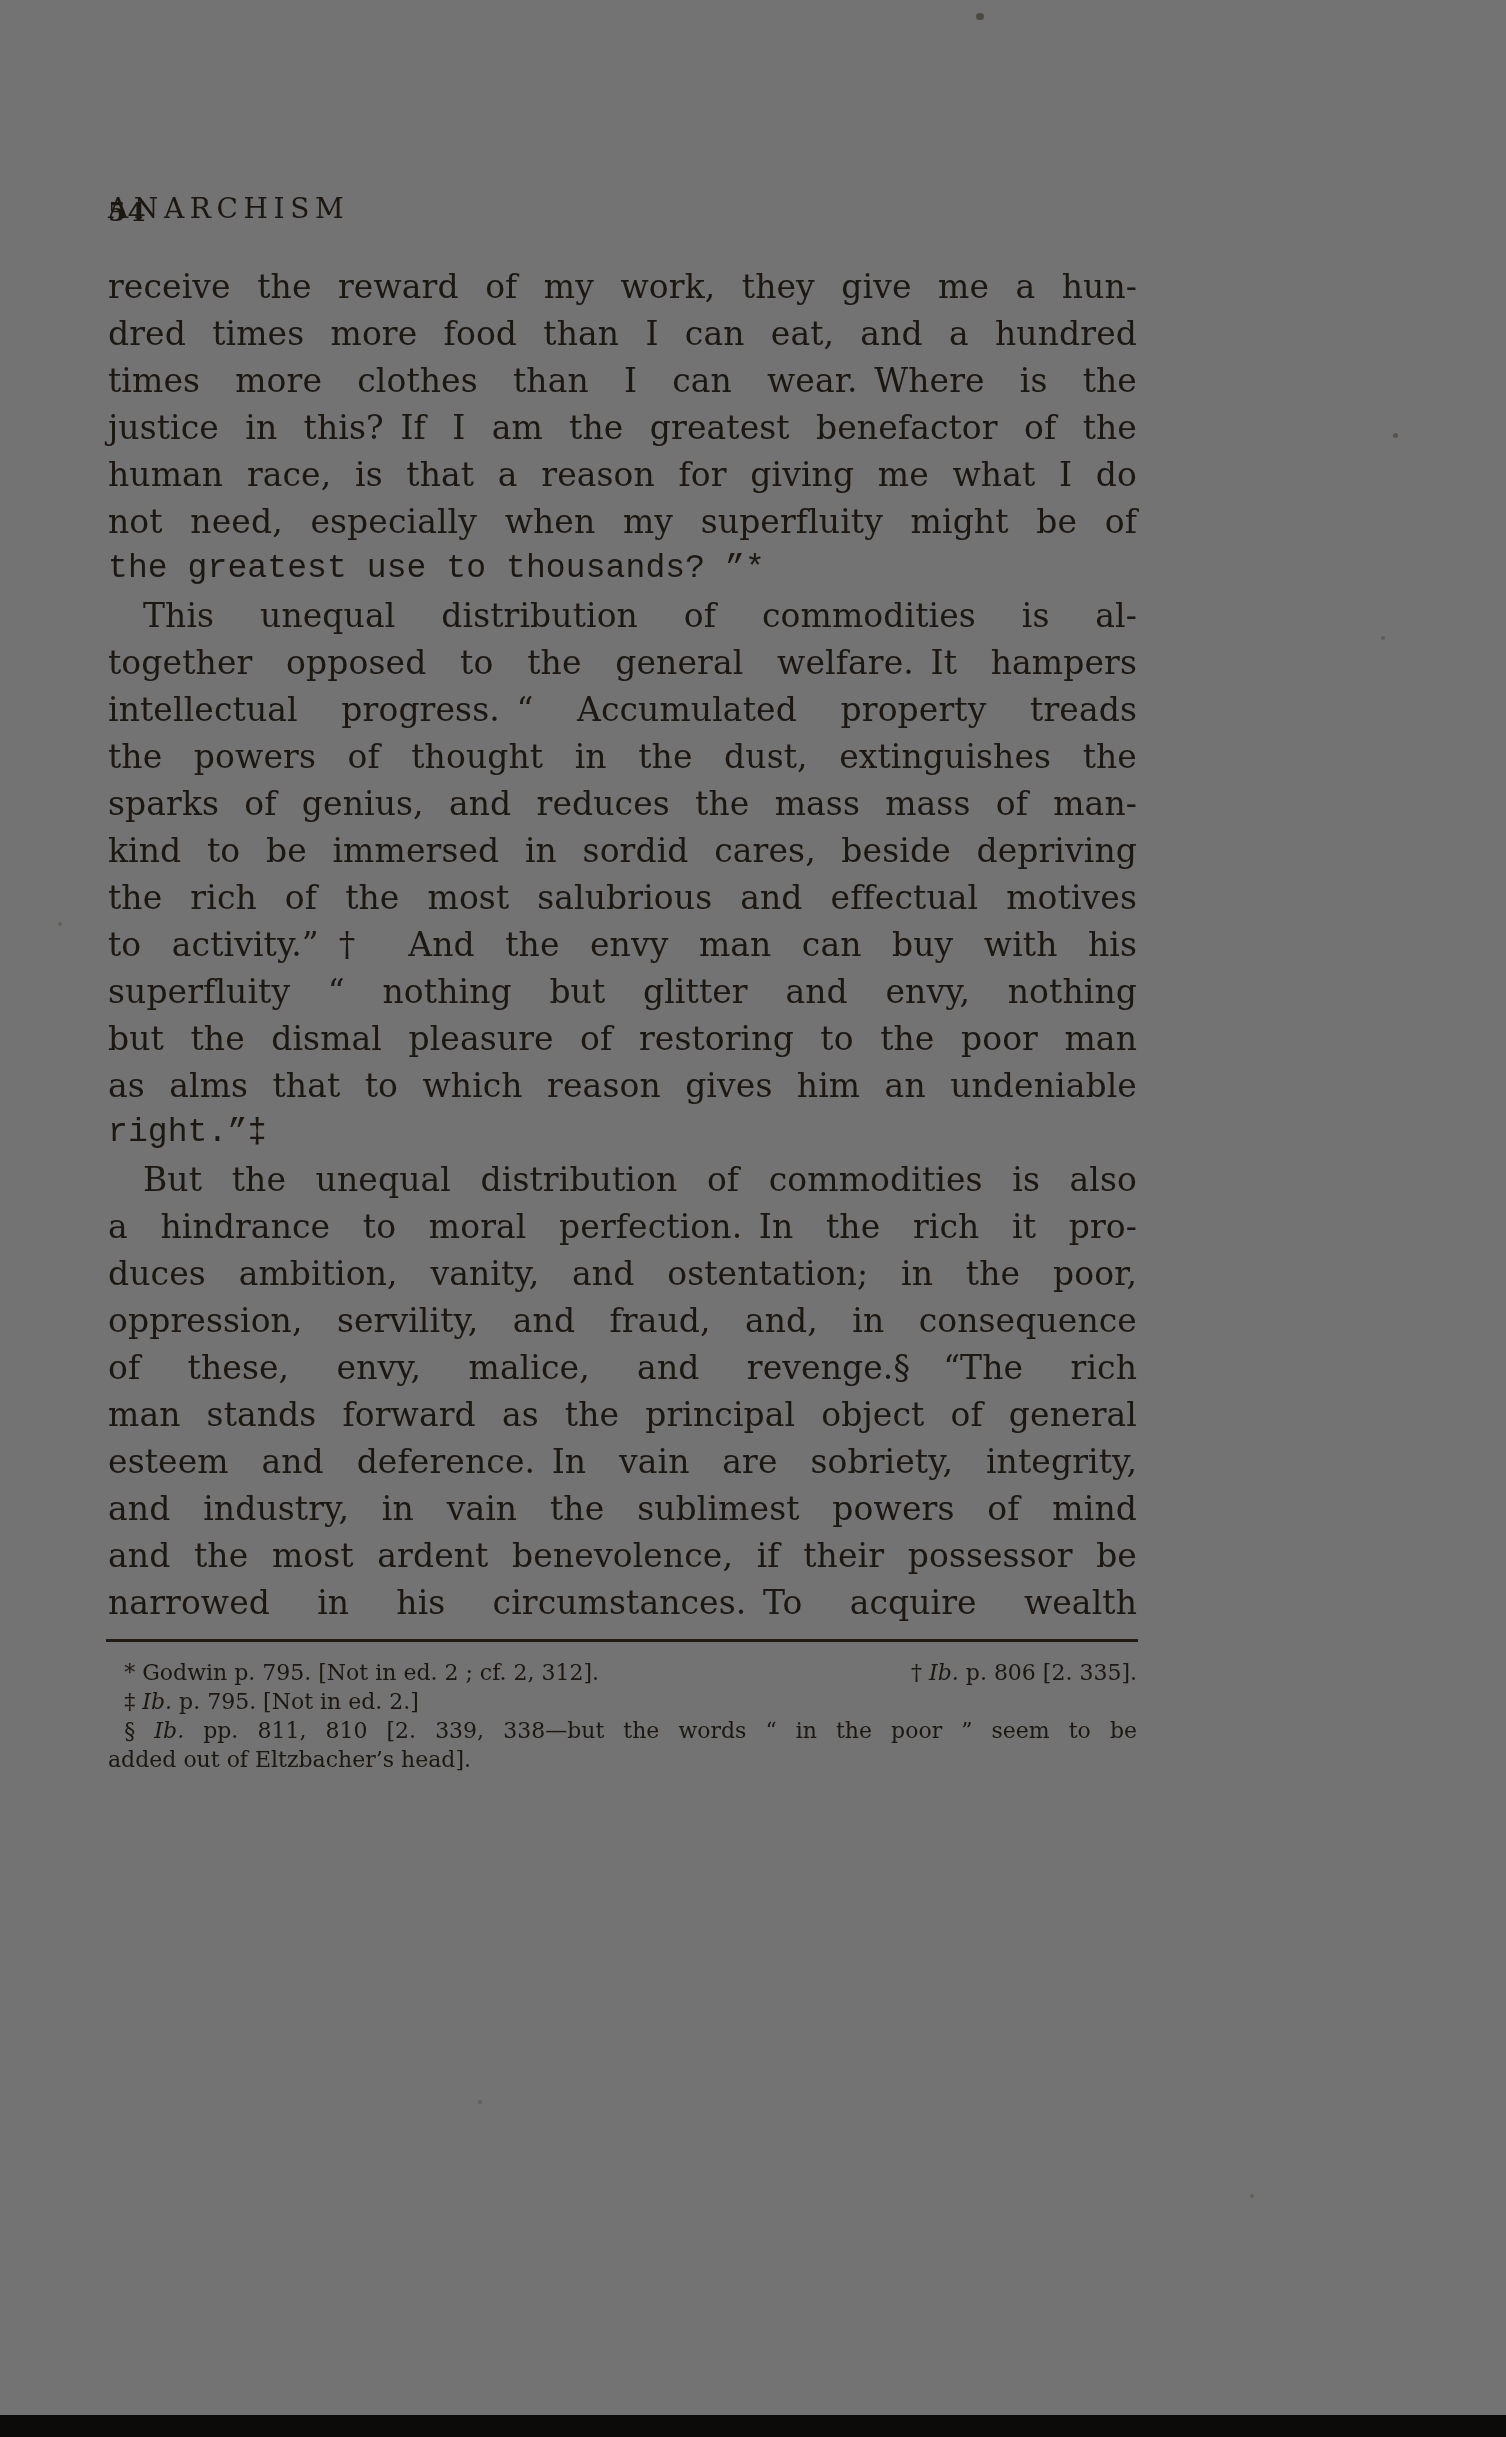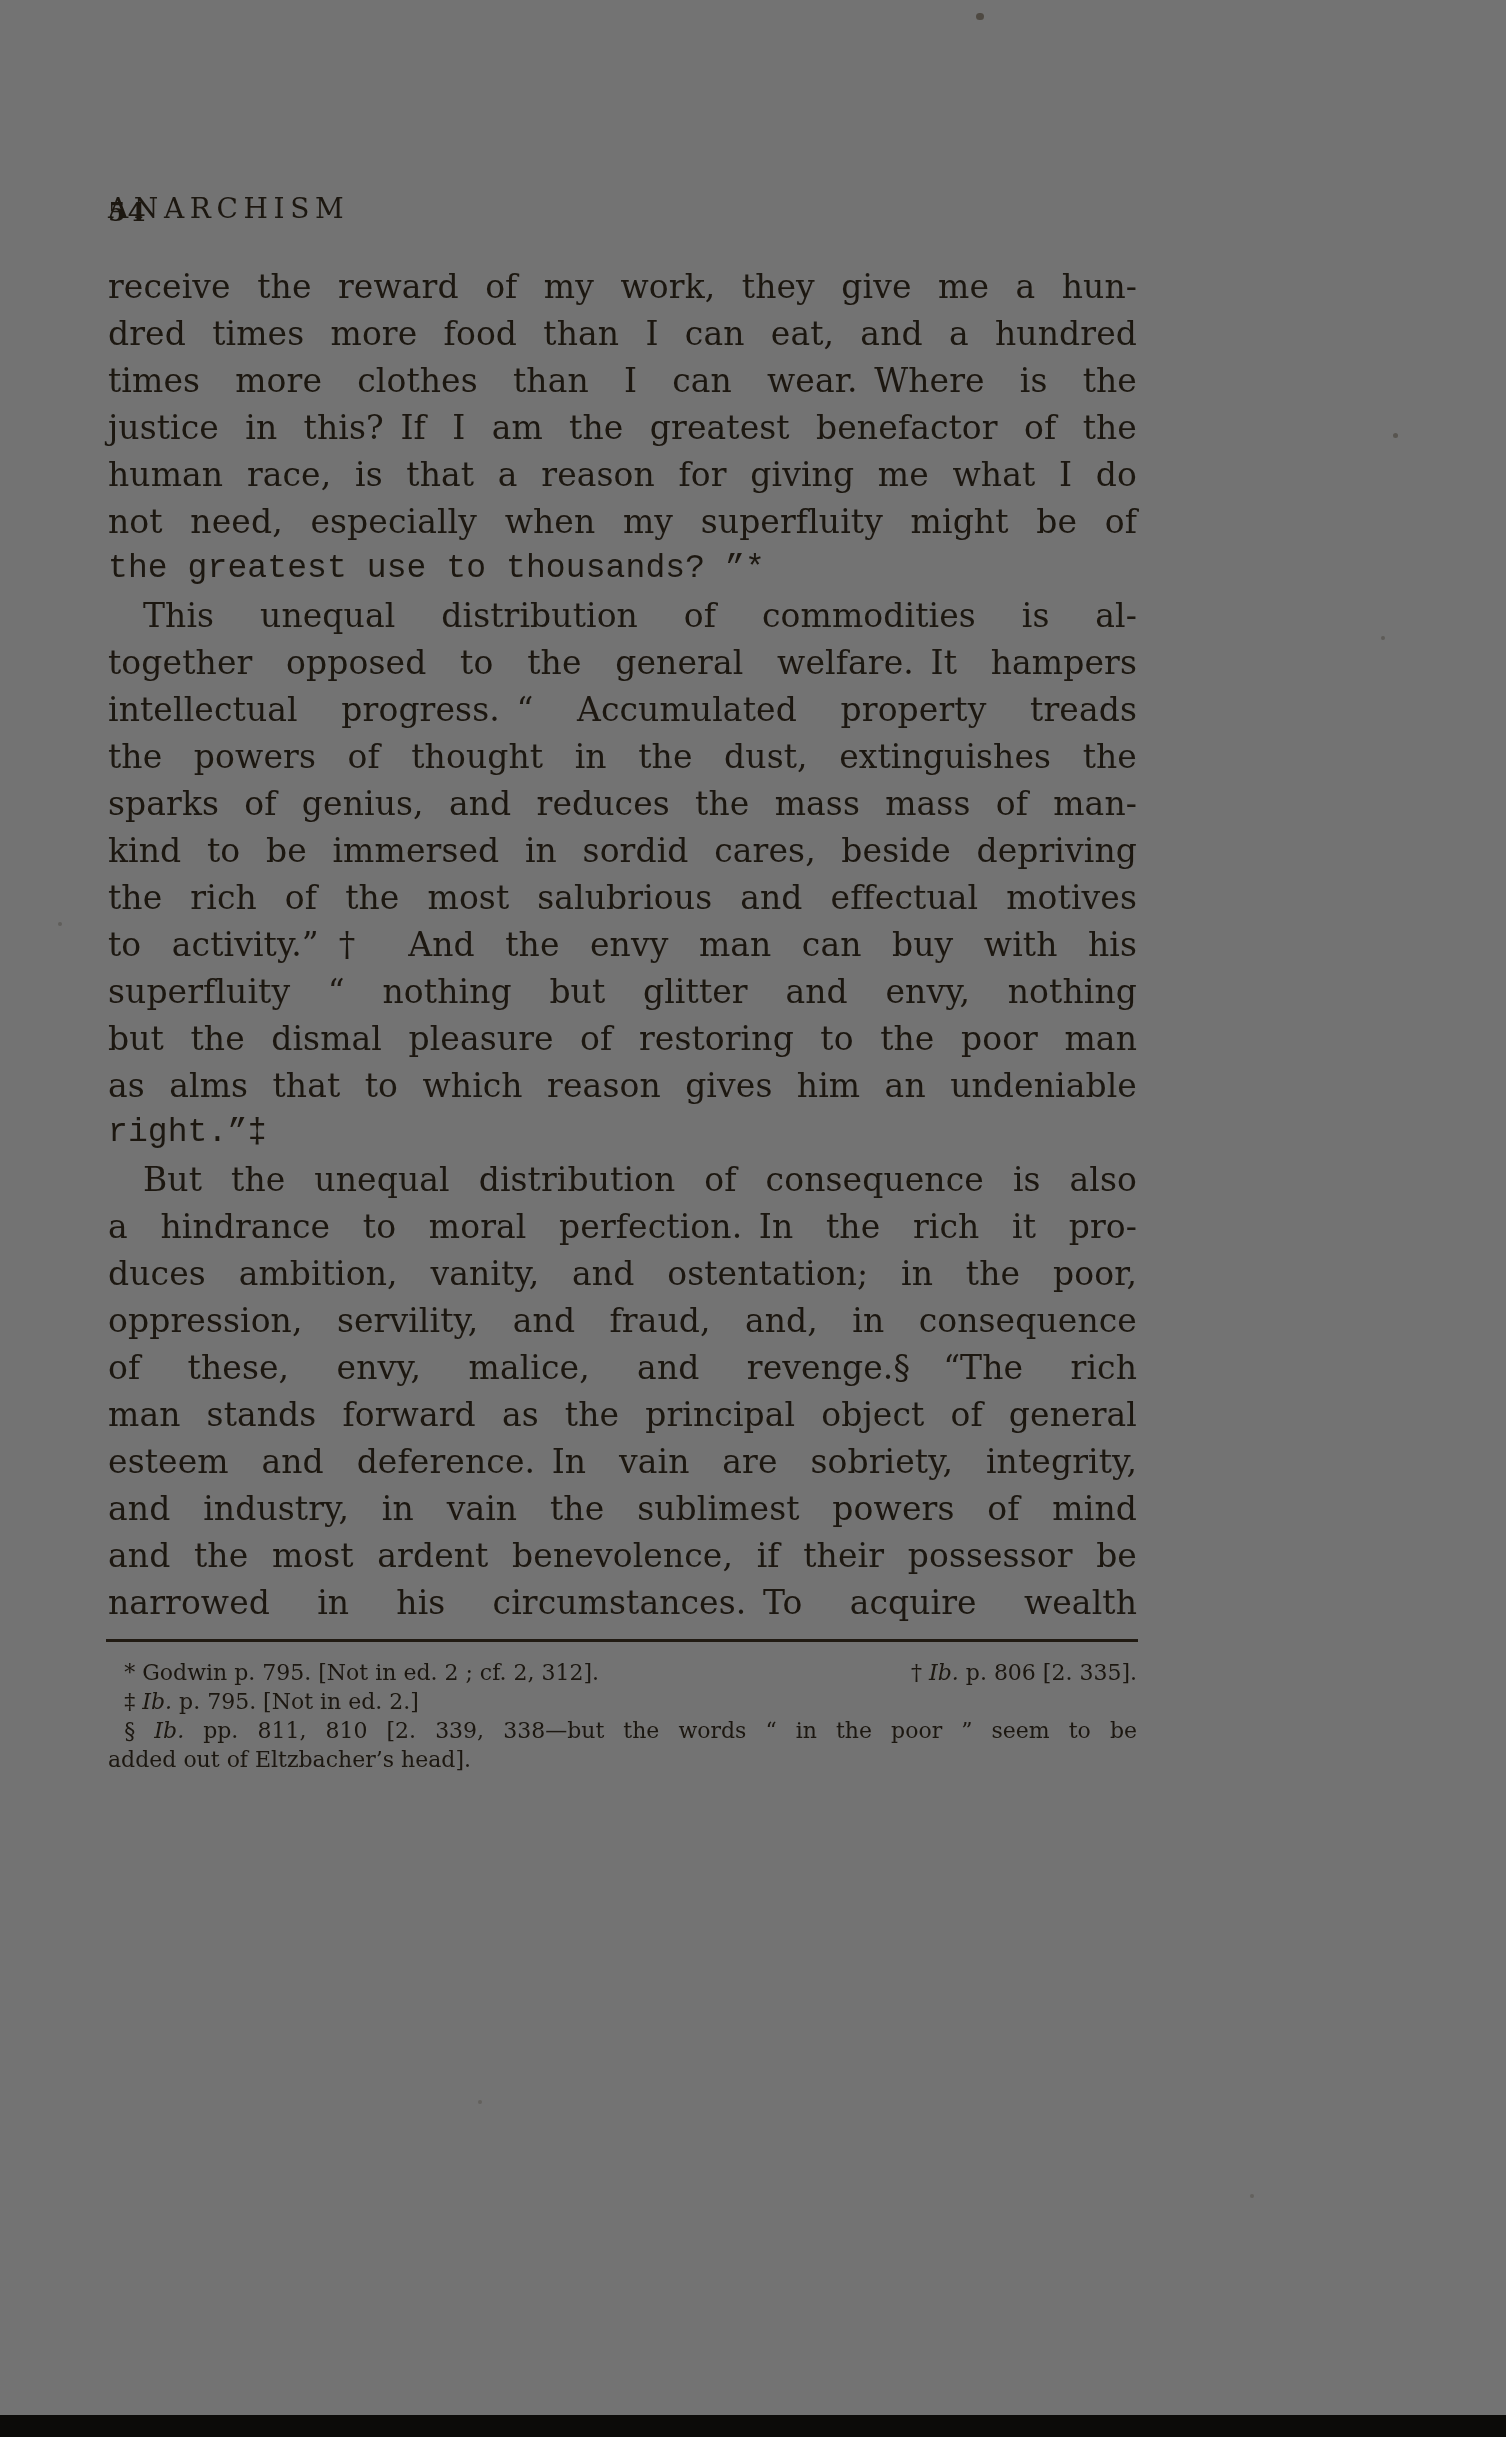--- a/index.html
+++ b/index.html
@@ -133,21 +133,21 @@
       <div class="line">kind to be immersed in sordid cares, beside depriving</div>
       <div class="line">the rich of the most salubrious and effectual motives</div>
       <div class="line">to activity.”† And the envy man can buy with his</div>
       <div class="line">superfluity “ nothing but glitter and envy, nothing</div>
       <div class="line">but the dismal pleasure of restoring to the poor man</div>
       <div class="line">as alms that to which reason gives him an undeniable</div>
       <div class="line end">right.”‡</div>
     </div>
 
     <div class="paragraph">
-      <div class="line indent">But the unequal distribution of consequence is also</div>
+      <div class="line indent">But the unequal distribution of commodities is also</div>
       <div class="line">a hindrance to moral perfection. In the rich it pro-</div>
       <div class="line">duces ambition, vanity, and ostentation; in the poor,</div>
       <div class="line">oppression, servility, and fraud, and, in consequence</div>
       <div class="line">of these, envy, malice, and revenge.§ “The rich</div>
       <div class="line">man stands forward as the principal object of general</div>
       <div class="line">esteem and deference. In vain are sobriety, integrity,</div>
       <div class="line">and industry, in vain the sublimest powers of mind</div>
       <div class="line">and the most ardent benevolence, if their possessor be</div>
       <div class="line">narrowed in his circumstances. To acquire wealth</div>
     </div>

